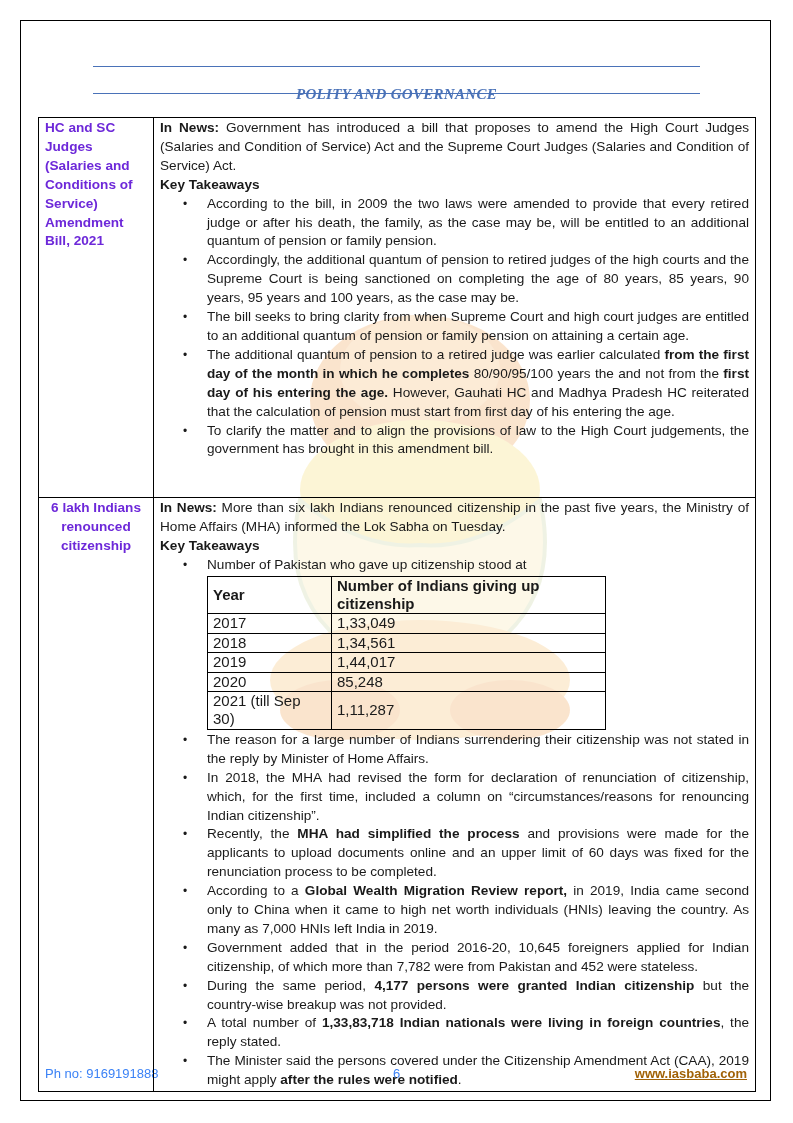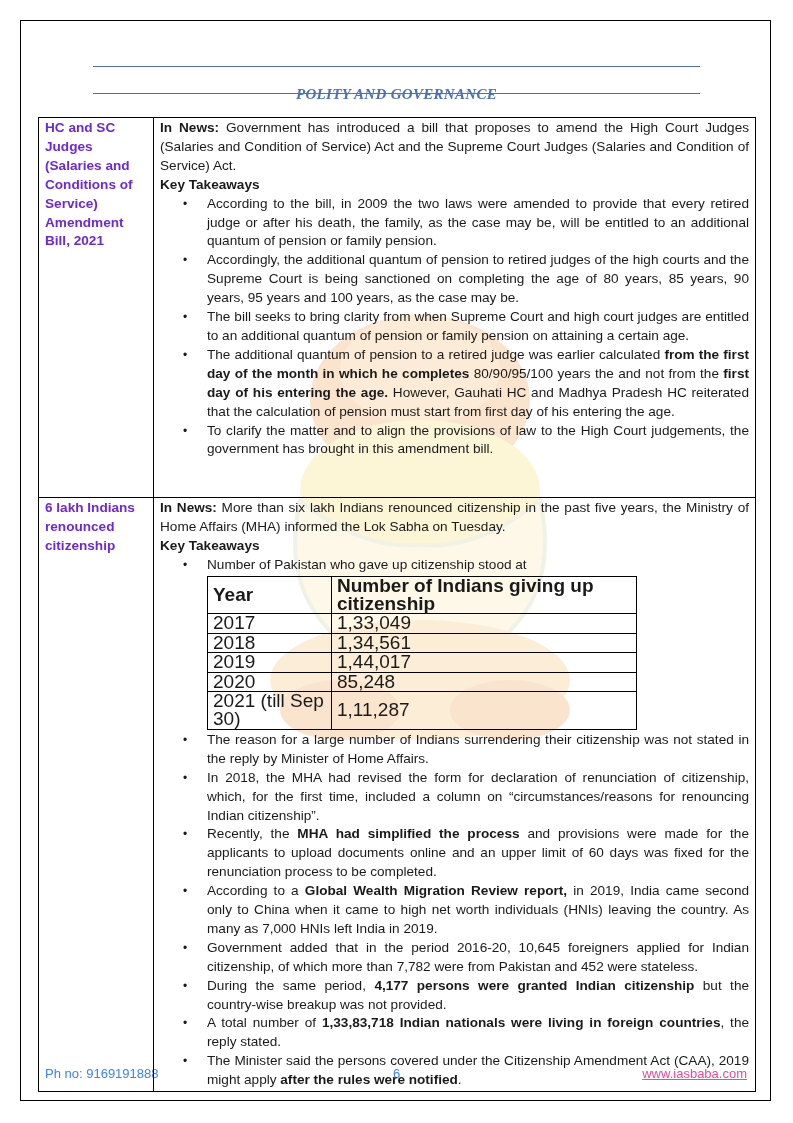--- a/index.html
+++ b/index.html
@@ -75,21 +75,21 @@
   }
   .main-table td.topic {
     width: 102px;
     color: #6d28d9;
     font-weight: bold;
   }
   .main-table td.content {
     text-align: justify;
   }
   .row1 td { height: 377px; }
-  .row2 td { height: 552px; }
+  .row2 td { height: 552px; text-align: center; }
 
   .label-bold { font-weight: bold; }
   .key-heading { font-weight: bold; display: block; }
 
   ul.bullets {
     margin: 0;
     padding: 0;
     list-style: none;
   }
   ul.bullets li {
@@ -102,22 +102,22 @@
     left: 23px;
     top: 0;
     font-size: 12px;
   }
 
   .inner-table {
     border-collapse: collapse;
     margin-left: 47px;
     margin-top: 1px;
     margin-bottom: 1px;
-    width: 430px;
-    font-size: 19px;
+    width: 399px;
+    font-size: 15px;
     line-height: 18.4px;
   }
   .inner-table th, .inner-table td {
     border: 1px solid #000;
     padding: 0 5px;
     text-align: left;
     height: 18px;
     vertical-align: middle;
   }
   .inner-table th {
@@ -128,22 +128,23 @@
   .footer {
     position: absolute;
     top: 1066px;
     font-size: 13px;
     color: #3b82f6;
   }
   .footer.phone { left: 45px; }
   .footer.page-num { left: 393px; }
   .footer.website {
     right: 46px;
-    color: #ec4899;
+    color: #a16207;
     text-decoration: underline;
+    font-weight: bold;
   }
 </style>
 </head>
 <body>
 
 <div class="page-frame"></div>
 
 <div class="header-line top"></div>
 <div class="header-title">POLITY AND GOVERNANCE</div>
 <div class="header-line bottom"></div>

